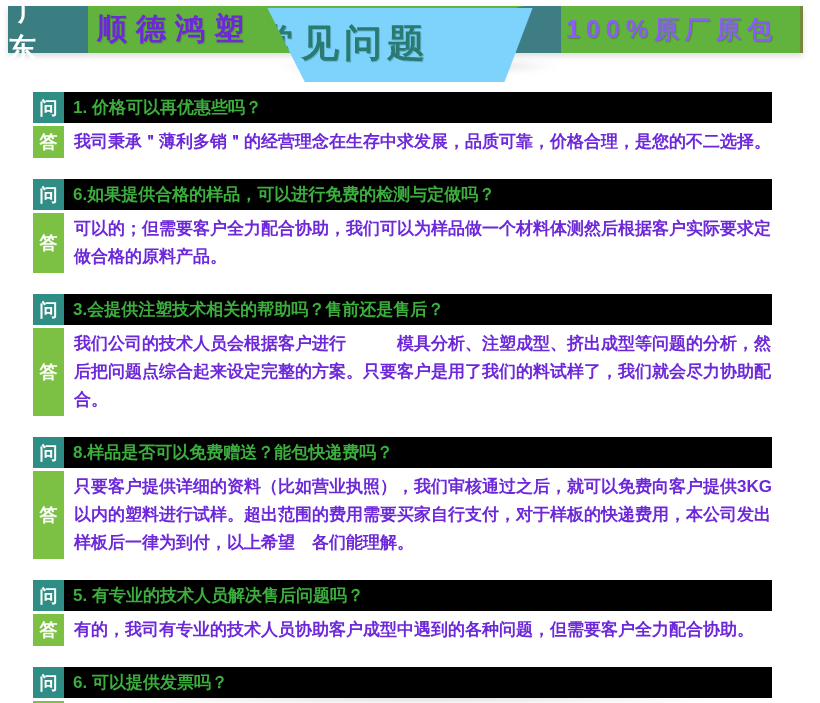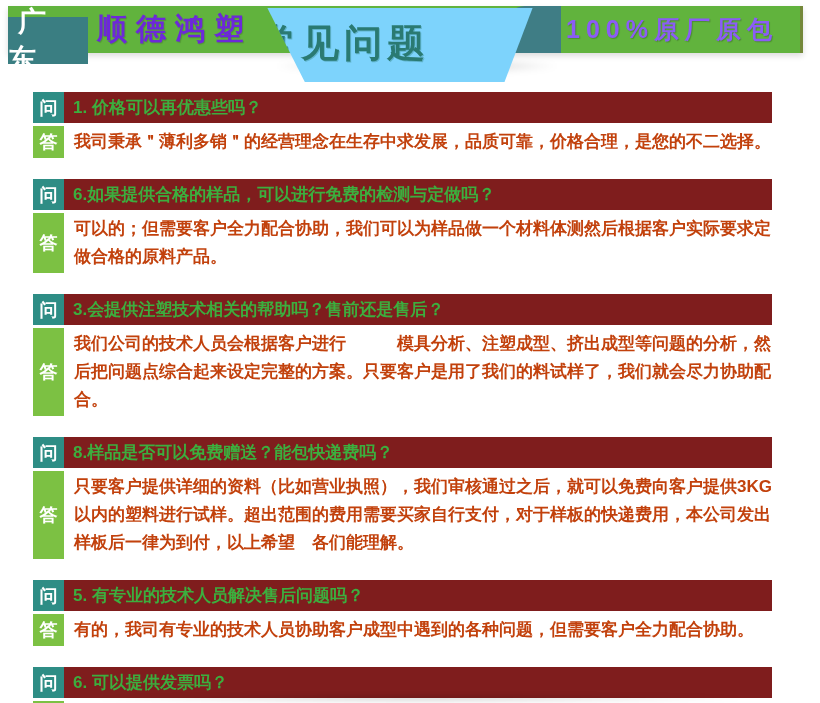--- a/index.html
+++ b/index.html
@@ -13,21 +13,21 @@
 
   
   .header{position:relative;height:85px;}
   .bar{
     position:absolute;left:8px;top:6px;width:792px;height:47px;
     background:#61b33d;
     box-shadow:0 3px 6px rgba(0,0,0,.14);
     border-right:3px solid rgba(140,85,55,.45);
   }
   .brand-box{
-    position:absolute;left:8px;top:17px;width:80px;height:47px;
+    position:absolute;left:8px;top:6px;width:80px;height:47px;
     background:#3a7e82;
     display:flex;align-items:center;justify-content:center;
     color:#fff;font-size:28px;font-weight:bold;letter-spacing:14px;
     text-indent:10px;
   }
   .brand-name{
     position:absolute;left:97px;top:6px;height:47px;
     display:flex;align-items:center;
     color:#6d28d9;font-size:30px;font-weight:bold;letter-spacing:9px;
     text-shadow:1px 1px 1px rgba(0,0,0,.15);
@@ -69,32 +69,32 @@
   .q-row{display:flex;height:31px;margin-bottom:3px;}
   .a-row{display:flex;align-items:stretch;}
   .badge{
     width:31px;flex:0 0 31px;
     display:flex;align-items:center;justify-content:center;
     color:#fff;font-size:18px;font-weight:bold;
   }
   .badge-q{background:#2e8d85;height:31px;}
   .badge-a{background:#7cc143;min-height:31px;}
   .q-bar{
-    flex:1;background:#7f1d1d;
+    flex:1;background:#000000;
     display:flex;align-items:center;
     padding-left:9px;
   }
   .q-text{
     color:#3cae3e;font-size:17px;font-weight:bold;
     white-space:nowrap;overflow:hidden;
   }
   .a-text{
     flex:1;
     padding:2px 0 2px 10px;
-    color:#c2410c;font-size:17px;font-weight:bold;
+    color:#6d28d9;font-size:17px;font-weight:bold;
     line-height:28px;
     display:flex;align-items:flex-start;
   }
   .a-text span{display:block;}
 
   
   .page-shadow{
     position:absolute;left:100px;bottom:0px;width:640px;height:9px;
     background:radial-gradient(ellipse at center,rgba(0,0,0,.16) 0%,rgba(0,0,0,0) 75%);
     filter:blur(2px);

